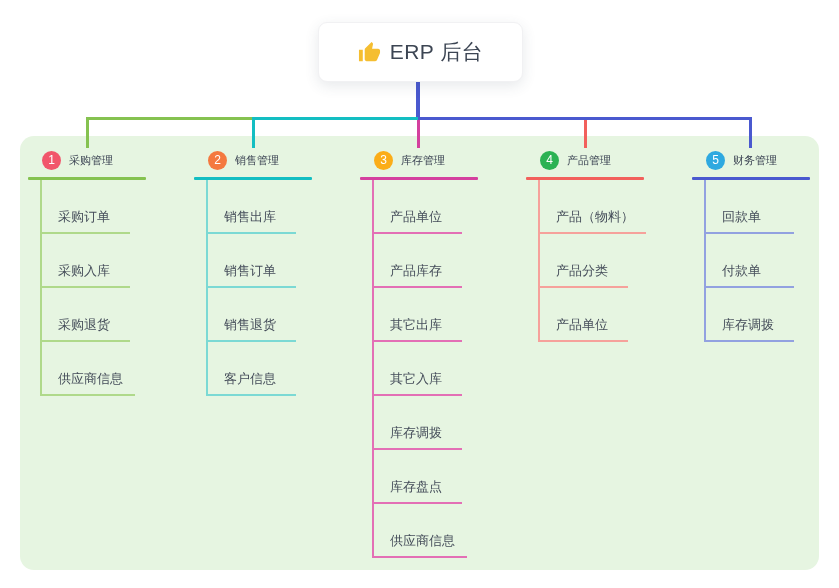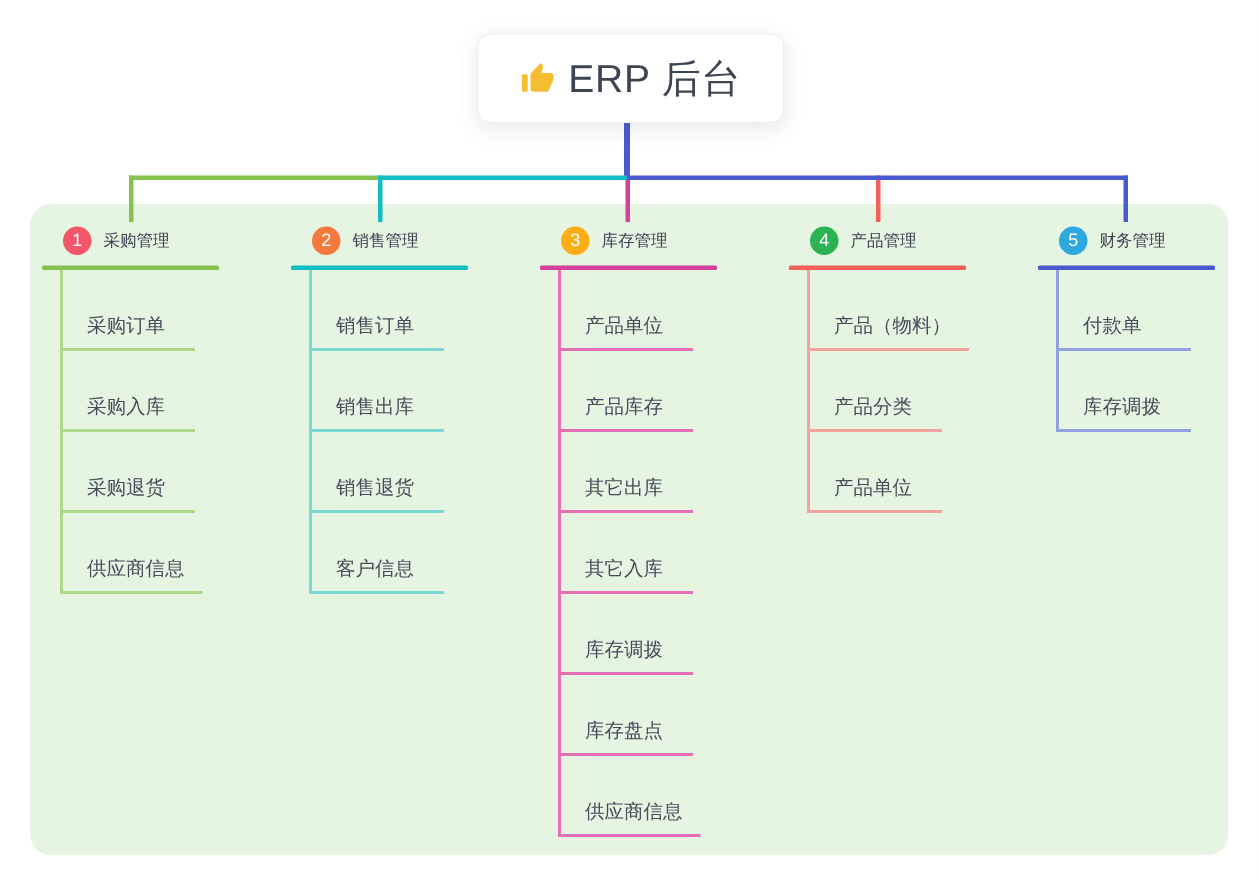--- a/index.html
+++ b/index.html
@@ -8,21 +8,21 @@
   .stage { position:relative; width:839px; height:588px; background:#ffffff; overflow:hidden; }
 
   
   .root-card {
     position:absolute; left:318px; top:22px; width:205px; height:60px;
     background:#ffffff; border:1px solid #f1f1f3; border-radius:9px;
     box-shadow:0 4px 14px rgba(60,70,90,.12);
     display:flex; align-items:center; justify-content:center; gap:9px;
     z-index:5; cursor:pointer;
   }
-  .root-card .root-title { font-size:26px; font-weight:500; color:#3c4553; letter-spacing:.5px; }
+  .root-card .root-title { font-size:21px; font-weight:500; color:#3c4553; letter-spacing:.5px; }
   .thumb-icon { width:23px; height:23px; display:block; }
 
   
   .stem  { position:absolute; left:416px; top:82px;  width:4px; height:36px; z-index:2; }
   .bus   { position:absolute; top:117px; height:3px; z-index:3; }
   .bus-1 { left:86px;  width:166px; }
   .bus-2 { left:252px; width:166px; }
   .bus-3 { left:418px; width:334px; }
   .drop  { position:absolute; top:117px; width:3px; height:31px; z-index:2; }
   .drop-0 { left:86px; }
@@ -112,25 +112,25 @@
   </div>
 
   <div class="branch" style="--c: #13bec2; --lc: #7bd9d4; --bc: #f4793f;">
     <div class="branch-title">
       <span class="badge">2</span>
       <span class="branch-label">销售管理</span>
     </div>
     <div class="branch-underline"></div>
     <div class="children">
   <div class="child">
+    <span class="child-label">销售出库</span>
+  </div>
+
+  <div class="child">
     <span class="child-label">销售订单</span>
-  </div>
-
-  <div class="child">
-    <span class="child-label">销售出库</span>
   </div>
 
   <div class="child">
     <span class="child-label">销售退货</span>
   </div>
 
   <div class="child">
     <span class="child-label">客户信息</span>
   </div>
 </div>
@@ -194,20 +194,23 @@
 </div>
   </div>
 
   <div class="branch" style="--c: #4a59cf; --lc: #92a1e0; --bc: #2ea9e0;">
     <div class="branch-title">
       <span class="badge">5</span>
       <span class="branch-label">财务管理</span>
     </div>
     <div class="branch-underline"></div>
     <div class="children">
+  <div class="child">
+    <span class="child-label">回款单</span>
+  </div>
 
   <div class="child">
     <span class="child-label">付款单</span>
   </div>
 
   <div class="child">
     <span class="child-label">库存调拨</span>
   </div>
 </div>
   </div>

